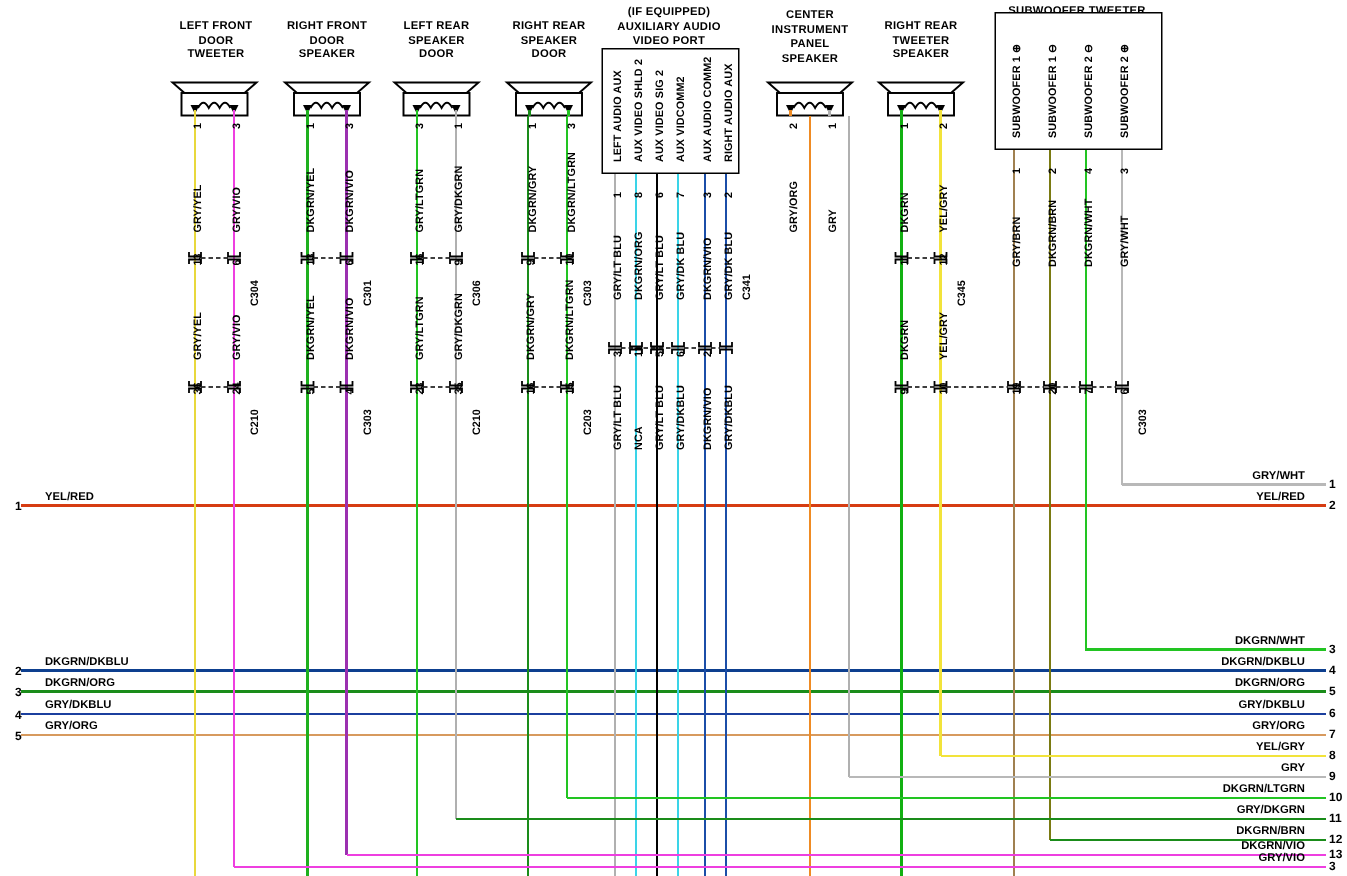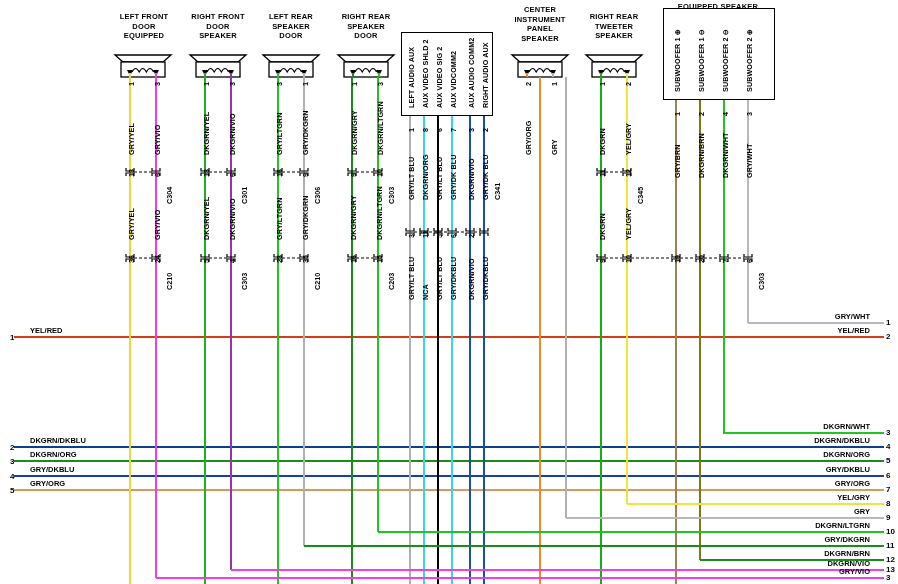--- a/index.html
+++ b/index.html
@@ -314,38 +314,41 @@
       <line x1="700" y1="560" x2="884" y2="560" stroke="#1a8c1a" stroke-width="1.8" shape-rendering="crispEdges"></line>
       <line x1="14" y1="337" x2="20" y2="337" stroke="#d63c12" stroke-width="1.8" shape-rendering="crispEdges"></line>
       <line x1="14" y1="447" x2="20" y2="447" stroke="#0d3f8f" stroke-width="1.8" shape-rendering="crispEdges"></line>
       <line x1="14" y1="461" x2="20" y2="461" stroke="#1a8c1a" stroke-width="1.8" shape-rendering="crispEdges"></line>
       <line x1="14" y1="476" x2="20" y2="476" stroke="#1b3f9e" stroke-width="1.8" shape-rendering="crispEdges"></line>
       <line x1="14" y1="490" x2="20" y2="490" stroke="#d79a5e" stroke-width="1.8" shape-rendering="crispEdges"></line>
     </svg>
 
   <div class="ttl" style="left:108px;top:12px;width:72px;">LEFT FRONT
 DOOR
-EQUIPPED</div>
+TWEETER</div>
   <div class="ttl" style="left:181px;top:12px;width:74px;">RIGHT FRONT
 DOOR
 SPEAKER</div>
   <div class="ttl" style="left:257px;top:12px;width:68px;">LEFT REAR
 SPEAKER
 DOOR</div>
   <div class="ttl" style="left:330px;top:12px;width:72px;">RIGHT REAR
 SPEAKER
 DOOR</div>
   <div class="ttl" style="left:504px;top:5px;width:72px;">CENTER
 INSTRUMENT
 PANEL
 SPEAKER</div>
   <div class="ttl" style="left:579px;top:12px;width:70px;">RIGHT REAR
 TWEETER
 SPEAKER</div>
-  <div class="ttl" style="left:660px;top:2px;width:116px;">EQUIPPED SPEAKER</div>
+  <div class="ttl" style="left:398px;top:3px;width:96px;">(IF EQUIPPED)
+AUXILIARY AUDIO
+VIDEO PORT</div>
+  <div class="ttl" style="left:660px;top:2px;width:116px;">SUBWOOFER TWEETER</div>
 
   <div class="auxbox" style="left:401px;top:32px;width:90px;height:82px;"></div>
 
   <div class="subbox" style="left:663px;top:8px;width:110px;height:90px;"></div>
 
   <div id="txt">
       <div class="pinv" style="left: 127px; top: 177px;">13</div>
       <div class="vlabel" style="left: 127px; top: 240px;">GRY/YEL</div>
       <div class="pinv" style="left: 127px; top: 263px;">36</div>
       <div class="pinv" style="left: 153px; top: 177px;">6</div>

